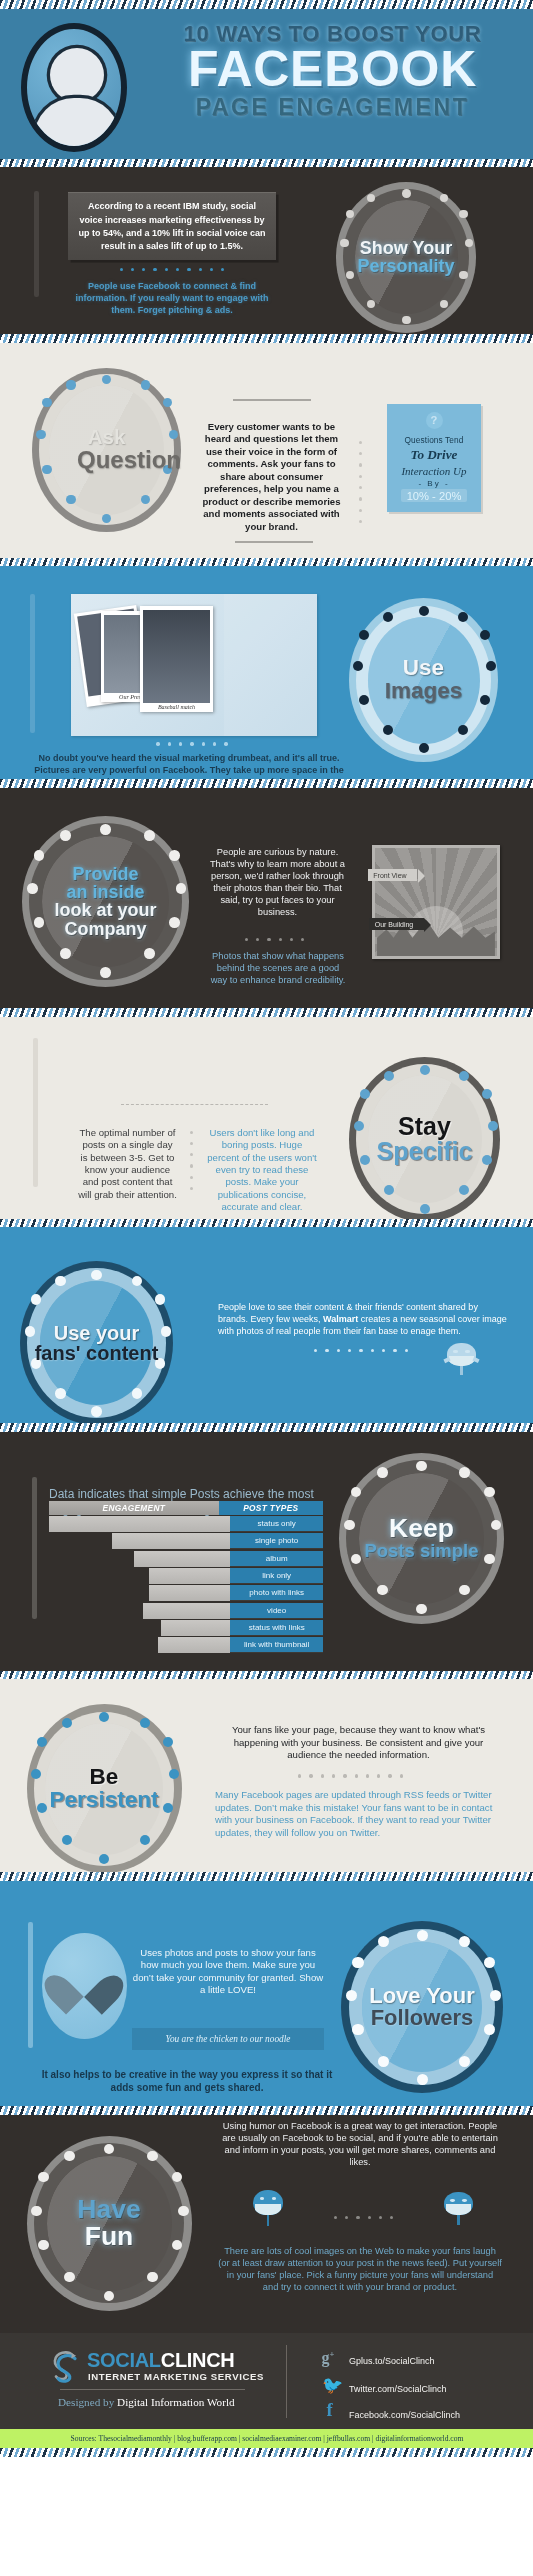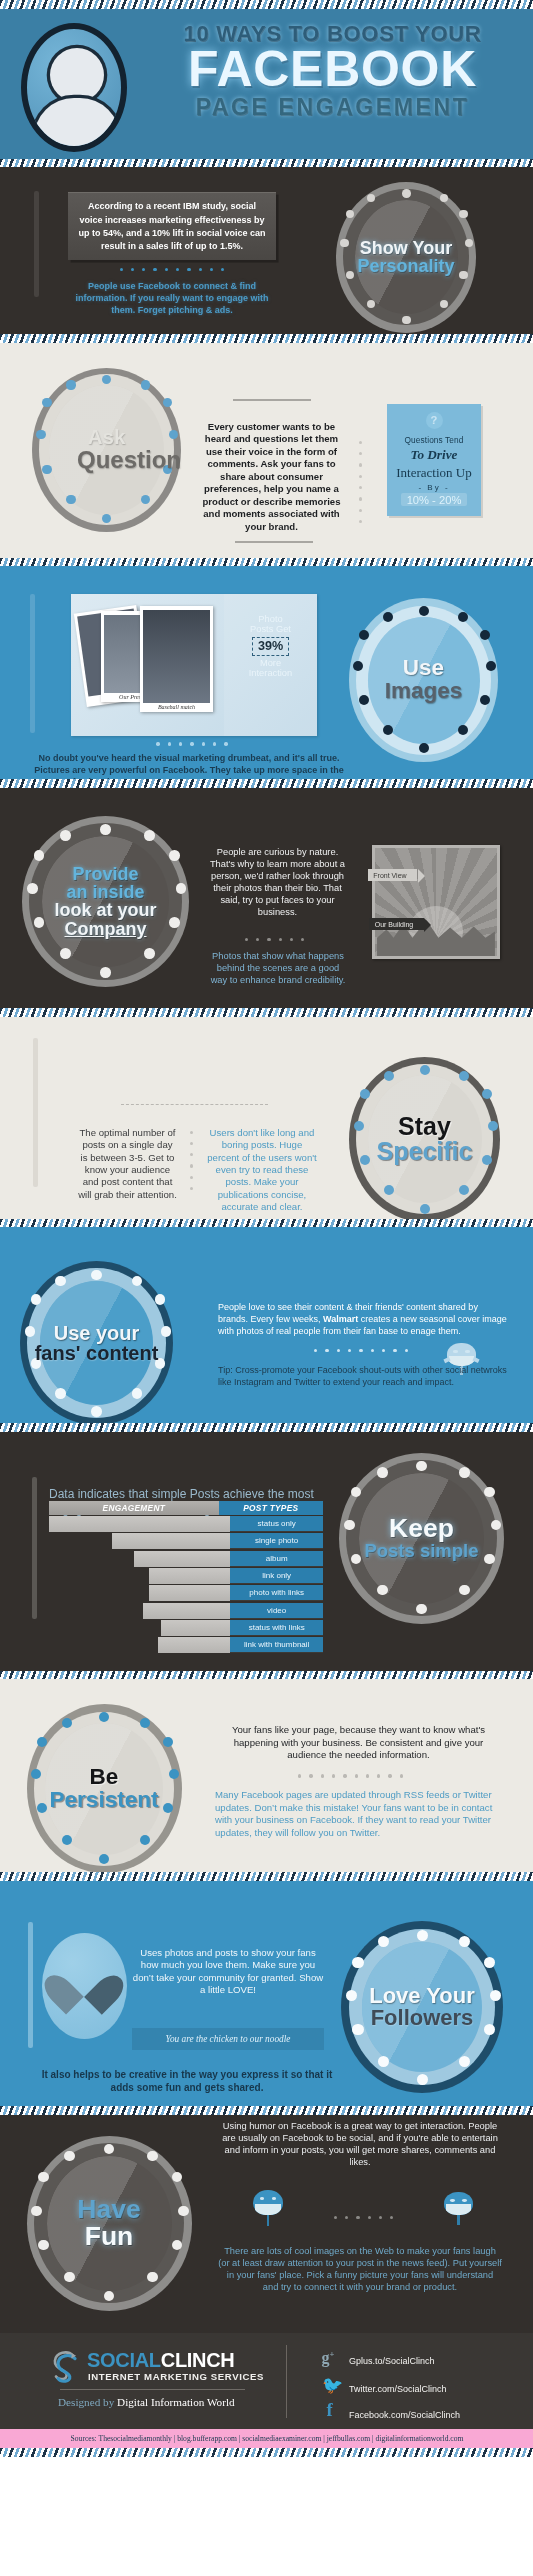--- a/index.html
+++ b/index.html
@@ -171,21 +171,21 @@
     background:#7dbada; color:#173a50; text-align:center;
     padding:8px 6.6px 9.3px; box-shadow:2px 2px 0 rgba(0,0,0,0.12);
   }
   .statcard .qmark {
     width:17px;height:17px;border-radius:50%;
     background:#8cc5e2;color:#c9e4f3;margin:0 auto 6px;
     font-size:11.2px;font-weight:bold;line-height:17px;
   }
   .statcard .s-l1 { font-size:8.3px; letter-spacing:0.1px; }
   .statcard .s-l2 { font-family:"Liberation Serif", serif; font-style:italic; font-size:13.2px; font-weight:bold; margin:2px 0; }
-  .statcard .s-l3 { font-family:"Liberation Serif", serif; font-size:13px; }
+  .statcard .s-l3 { font-family:"Liberation Serif", serif; font-style:italic; font-size:11px; }
   .statcard .s-l4 { font-size:8px; letter-spacing:2px; margin:2px 0 1.3px;}
   .statcard .s-l5 {
     font-size:11.2px; color:#ddf2fb; background:rgba(255,255,255,0.18);
     display:inline-block; padding:0.7px 5.3px; border-radius:2px;
   }
 
   
   .photocard {
     background: linear-gradient(135deg,#ddeaf2,#c3dae8);
     position:relative; overflow:hidden;
@@ -297,21 +297,21 @@
   }
   .logo-rule { position:absolute; left:60px; top:56px; width:185px; height:0.7px; background:#6f6b66; }
   .designed { position:absolute; left:58px; top:63px; font-family:"Liberation Serif", serif; font-size:11.2px; }
   .designed .dd { color:#7fa8bf; }
   .designed .dw { color:#fff; }
   .vrule { position:absolute; left:286px; top:12px; width:0.7px; height:73px; background:#6b6661; }
   .social { position:absolute; left:324px; }
   .social .si { font-size:9px; color:#f4f3f1; }
   .social .gicon { position:absolute; color:#8fa8b4; font-size:16px; font-weight:bold; font-family:"Liberation Serif", serif;}
   .sources {
-    background:#f9a8d4; color:#16384d; text-align:center;
+    background:#bef264; color:#16384d; text-align:center;
     font-family:"Liberation Serif", serif; font-size:7.6px; padding:5.3px 0;
   }
 </style>
 </head>
 <body>
 
 <div class="infographic">
 
   <div class="stripe"></div>
 
@@ -435,27 +435,20 @@
       </div>
       <div class="polaroid" style="left:30px; top:17px; width:65px;">
         <div class="img" style="height:78px; background:linear-gradient(#6a7480,#8c96a2);"></div>
         <div class="cap">Our Press a</div>
       </div>
       <div class="polaroid" style="left:69px; top:12px; width:73px;">
         <div class="img" style="height:93px; background:linear-gradient(#3e4650,#6d7784);"></div>
         <div class="cap">Baseball match</div>
       </div>
       <div style="position:absolute; left:153px; top:0; bottom:0; width:93px; background:rgba(255,255,255,0.10);"></div>
-      <div class="photostat" style="left:153px; top:20px; width:93px;">
-        <div style="font-size:9.3px; white-space:pre-line;">Photo
-Posts Get</div>
-        <div class="big">39%</div>
-        <div style="font-size:9.3px; white-space:pre-line;">More
-Interaction</div>
-      </div>
     </div>
 
     <div class="dots-row" style="position:absolute; left:139px; top:176px; width:106px;">
       <i style="background:#a9d3e9"></i>
         <i style="background:#a9d3e9"></i>
         <i style="background:#a9d3e9"></i>
       <i style="background:#a9d3e9"></i>
         <i style="background:#a9d3e9"></i>
         <i style="background:#a9d3e9"></i>
       <i style="background:#a9d3e9"></i>
@@ -506,21 +499,21 @@
       <div class="dot" style="width:10.6px;height:10.6px;background:#efeeec;left:50%;top:151px;margin-left:-5.3px;"></div>
       <div class="dot" style="width:10.6px;height:10.6px;background:#efeeec;left:23%;top:132px;"></div>
       <div class="dot" style="width:10.6px;height:10.6px;background:#efeeec;left:7%;top:101px;"></div>
       <div class="dot" style="width:10.6px;height:10.6px;background:#efeeec;left:3%;top:67px;"></div>
       <div class="dot" style="width:10.6px;height:10.6px;background:#efeeec;left:7%;top:34px;"></div>
       <div class="dot" style="width:10.6px;height:10.6px;background:#efeeec;left:23%;top:14.5px;"></div>
       <div class="lbl">
         <span class="l1" style="font-size:18px;color:#63b4dd;text-shadow:0 0 4.6px rgba(110,195,235,.75),0.7px 1.3px 0 rgba(0,0,0,.4);">Provide</span>
         <span class="l2" style="font-size:18px;color:#63b4dd;text-shadow:0 0 4.6px rgba(110,195,235,.75),0.7px 1.3px 0 rgba(0,0,0,.4);">an inside</span>
         <span class="l1" style="font-size:18px;color:#f0f4f6;text-shadow:0 0 4.6px rgba(160,215,245,.6),0.7px 1.3px 0 rgba(0,0,0,.4);">look at your</span>
-        <span class="l2" style="font-size:18px;color:#f0f4f6;text-shadow:0 0 4.6px rgba(160,215,245,.6),0.7px 1.3px 0 rgba(0,0,0,.4);text-decoration:underline;">Company</span>
+        <span class="l2" style="font-size:18px;color:#f0f4f6;text-shadow:0 0 4.6px rgba(160,215,245,.6),0.7px 1.3px 0 rgba(0,0,0,.4);">Company</span>
       </div>
     </div>
 
     <div class="bodytext center" style="position:absolute; left:205px; top:58px; width:145px; font-size:9.3px; color:#f0f1f2;">People are curious by nature. That's why to learn more about a person, we'd rather look through their photos than their bio. That said, try to put faces to your business.</div>
 
     <div class="dots-row" style="position:absolute; left:235px; top:150px; width:79px;">
       <i style="background:#8e8c89"></i>
         <i style="background:#8e8c89"></i>
         <i style="background:#8e8c89"></i>
       <i style="background:#8e8c89"></i>
@@ -629,21 +622,20 @@
     <div class="mascot" style="left:447px; top:116px; width:29px; height:32px;">
       <div class="head" style="background:#b8d8ea;">
         <div class="eye" style="left:22%;"></div>
           <div class="eye" style="right:22%;"></div>
       </div>
       <div style="position:absolute;left:45%;top:70%;width:10%;height:30%;background:#9cc6de;"></div>
       <div style="position:absolute;left:-10%;top:45%;width:22%;height:4px;background:#b8d8ea;transform:rotate(-25deg);"></div>
       <div style="position:absolute;right:-10%;top:45%;width:22%;height:4px;background:#b8d8ea;transform:rotate(25deg);"></div>
     </div>
 
-    <div class="bodytext" style="position:absolute; left:218px; top:138px; width:291px; font-size:9px; color:#1c3a4d;">Tip: Cross-promote your Facebook shout-outs with other social netwroks like Instagram and Twitter to extend your reach and impact.</div>
   </div>
   <div class="stripe"></div>
 
   <div class="sec dark" style="height:239px;">
     <div class="tickbar d" style="left:32px; top:45px; height:142px; background:#5b5854;"></div>
 
     <div class="bodytext" style="position:absolute; left:49px; top:55px; width:281px; font-size:12px; color:#9ab9cc;">Data indicates that simple Posts achieve the most engagement. Posts containing words - receive 94% higher engagement than average.</div>
 
     <div class="chart" style="left:49px; top:69px; width:274px;">
       <div class="hdr">

